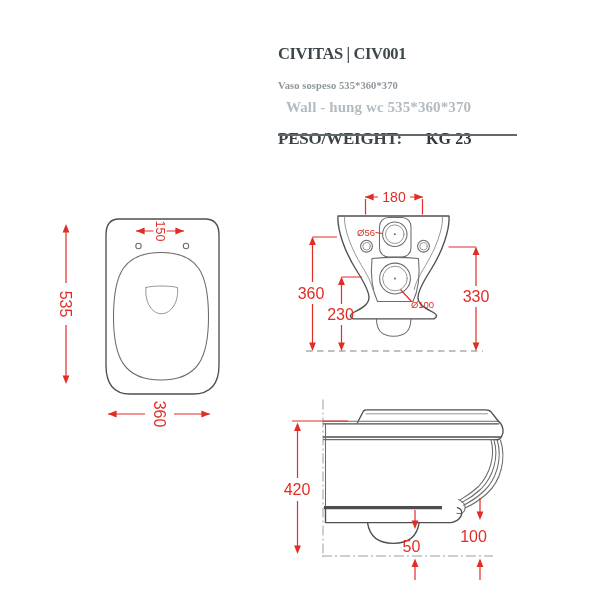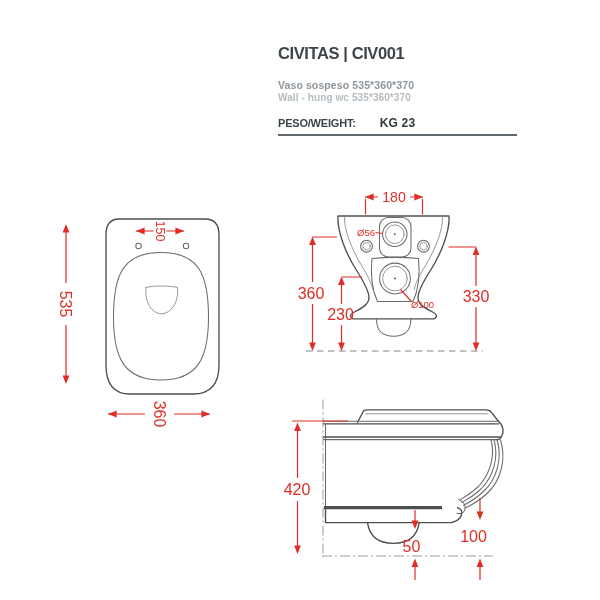--- a/index.html
+++ b/index.html
@@ -1,24 +1,24 @@
 <!DOCTYPE html>
 <html><head>
 <meta charset="utf-8">
 <style>
   html,body{margin:0;padding:0;background:#fff;}
   .page{position:relative;width:600px;height:600px;background:#ffffff;overflow:hidden;
         font-family:"Liberation Sans",sans-serif;}
-  .header{position:absolute;left:278px;top:44px;width:260px;}
+  .header{position:absolute;left:278px;top:44px;width:260px;font-family:Liberation Serif, serif;}
   .title{font-size:16.5px;font-weight:700;color:#3d464b;letter-spacing:-0.4px;margin:0 0 7px 0;}
   .sub-it{font-size:10.5px;font-weight:700;color:#8e969b;margin:16px 0 1px 0;letter-spacing:0.1px;}
-  .sub-en{font-size:10px;font-weight:700;color:#b4bcc1;margin:0;letter-spacing:0.1px;}
+  .sub-en{font-size:15px;font-weight:700;color:#b4bcc1;margin:8px;letter-spacing:0.1px;}
   .weight-row{margin-top:13px;display:flex;align-items:baseline;}
-  .weight-label{font-size:11px;font-weight:700;color:#3c4448;letter-spacing:-0.2px;}
-  .weight-value{font-size:12px;font-weight:700;color:#30383c;margin-left:24px;letter-spacing:0.2px;}
+  .weight-label{font-size:17px;font-weight:700;color:#3c4448;letter-spacing:-0.2px;}
+  .weight-value{font-size:16px;font-weight:700;color:#30383c;margin-left:24px;letter-spacing:0.2px;}
   .divider{position:absolute;left:278px;top:134px;width:239px;height:2px;background:#5f686d;}
   svg{position:absolute;left:0;top:0;}
   svg text{font-family:"Liberation Sans",sans-serif;}
   .ol{stroke:#4f4f4f;stroke-width:1.35;fill:none;stroke-linecap:round;stroke-linejoin:round;}
   .ol2{stroke:#6b6b6b;stroke-width:1.05;fill:none;stroke-linecap:round;stroke-linejoin:round;}
   .ol3{stroke:#8d9296;stroke-width:0.95;fill:none;stroke-linecap:round;}
   .cl{stroke:#9aa0a4;stroke-width:1;fill:none;stroke-dasharray:10 3 2 3;}
   .dash{stroke:#7d8488;stroke-width:1.1;fill:none;stroke-dasharray:6.5 4.5;}
   .thick{stroke:#4d4d4d;stroke-width:3.4;fill:none;}
   .dim{stroke:#e02d26;stroke-width:1.2;fill:none;}

